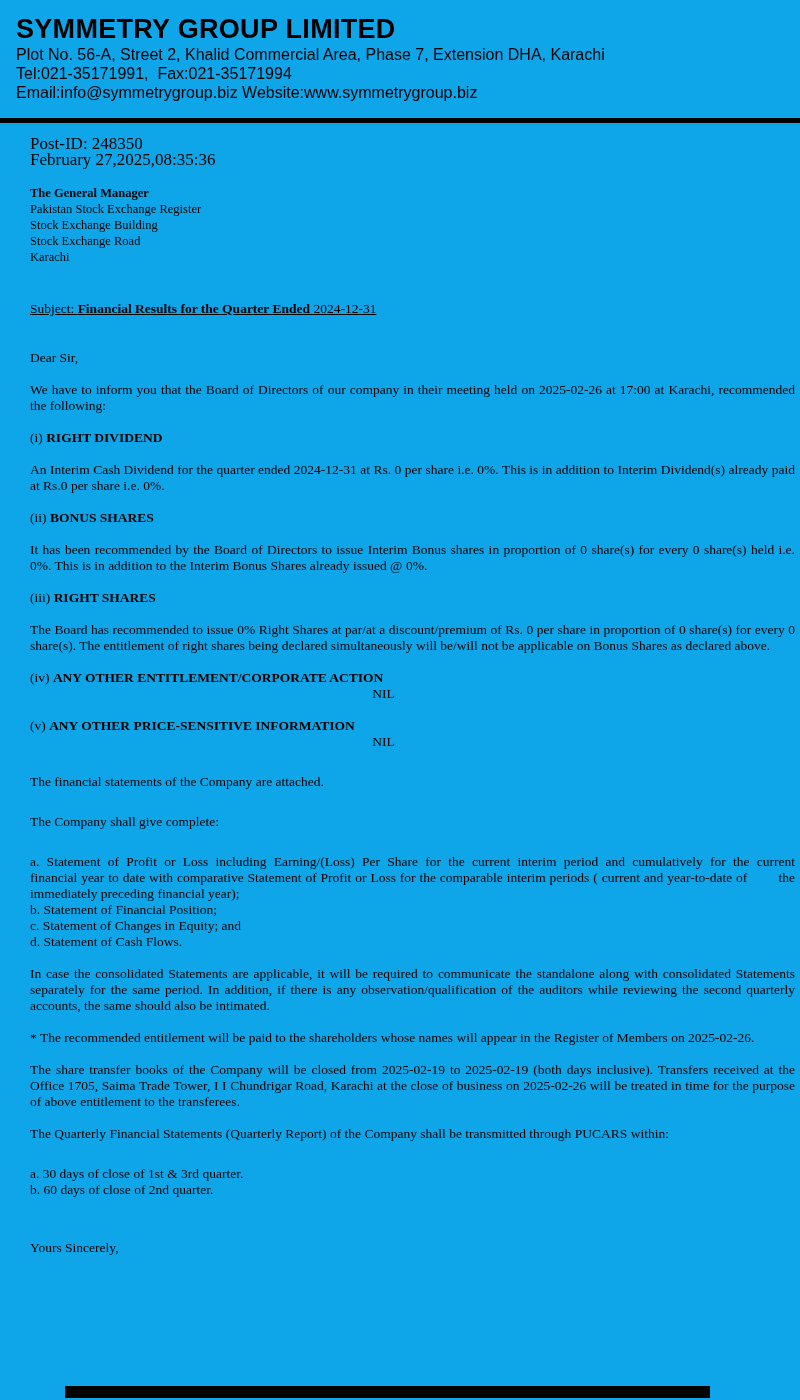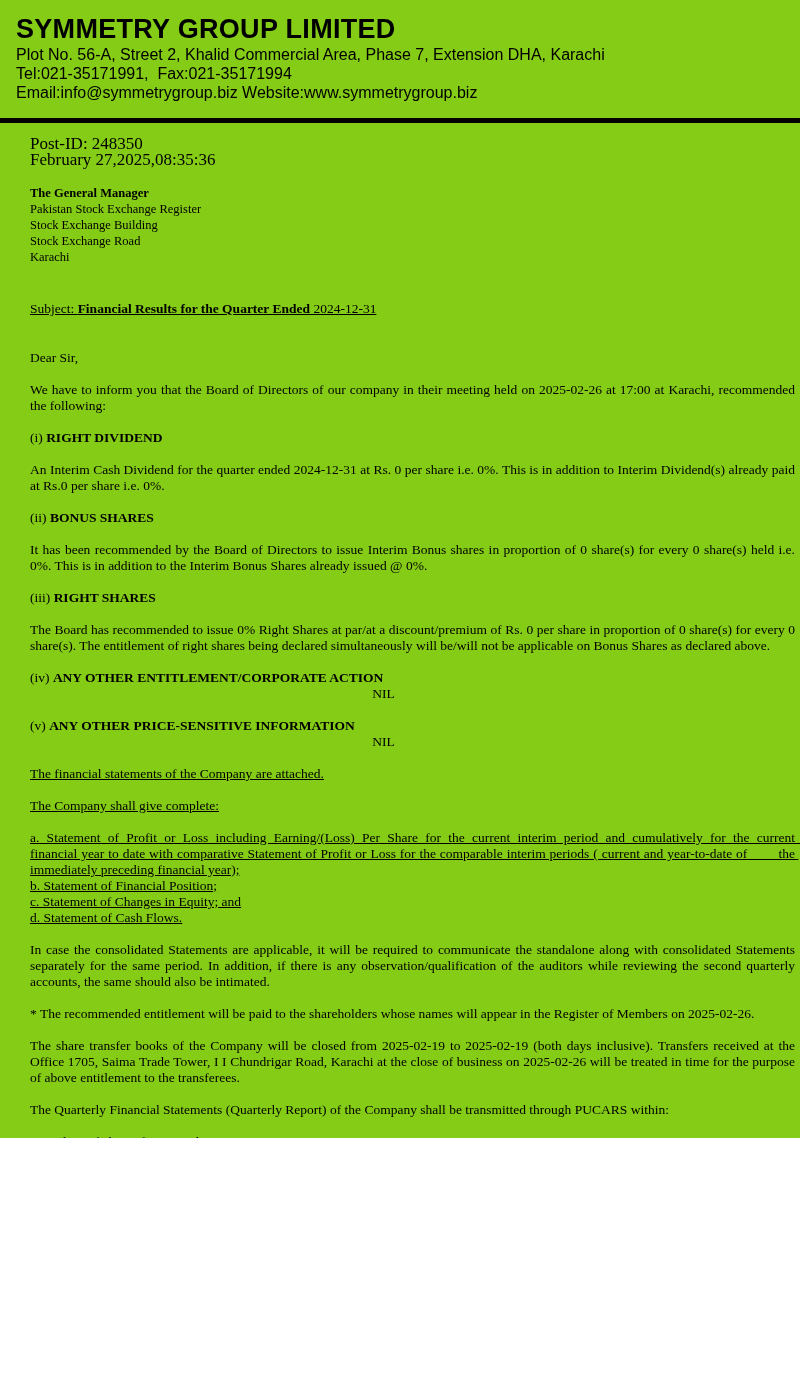--- a/index.html
+++ b/index.html
@@ -1,22 +1,22 @@
 <!DOCTYPE html>
 <html><head>
 <meta charset="utf-8">
 <style>
   * { margin: 0; padding: 0; box-sizing: border-box; }
   html, body { background: #ffffff; }
   body { font-family: "Liberation Serif", serif; color: #000; }
   .page {
     position: relative;
     width: 800px;
-    height: 1138px;
-    background: #84cc16;
+    height: 1400px;
+    background: #0ea5e9;
     overflow: hidden;
   }
   
   .header {
     padding: 14px 16px 0 16px;
     font-family: "Liberation Sans", sans-serif;
   }
   .company-name {
     font-size: 27px;
     font-weight: bold;
@@ -47,21 +47,21 @@
   }
   .recipient {
     margin-top: 17px;
     font-size: 12.5px;
     line-height: 16px;
   }
   .bold { font-weight: bold; }
   .subject-line { margin-top: 36px; text-decoration: underline; }
   .salutation { margin-top: 33px; }
   .para { margin-top: 16px; text-align: justify; }
-  .para-left { margin-top: 16px; text-decoration: underline; }
+  .para-left { margin-top: 24px; }
   .sec-heading { margin-top: 16px; }
   .nil-line { text-align: center; margin-right: 58px; }
   .list-item { text-align: justify; }
   .pre-wrap { white-space: pre-wrap; }
   .closing { margin-top: 42px; }
   
   .footer-bar {
     position: absolute;
     left: 65px;
     top: 1386px;

